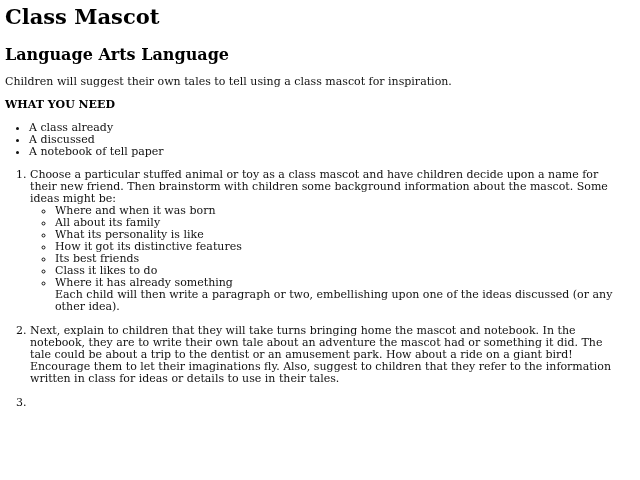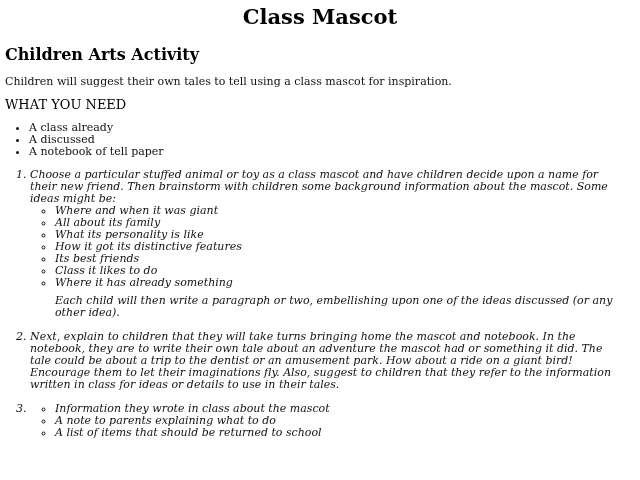--- a/index.html
+++ b/index.html
@@ -23,100 +23,92 @@
       top: 0;
       width: 630px;
     }
     h1 {
       font-family: "DejaVu Serif", serif;
       font-size: 21px;
       line-height: 24px;
       font-weight: bold;
       margin: 5px 0 0 0;
       color: #000;
-      text-align: center;
     }
     h2 {
       font-family: "DejaVu Serif", serif;
       font-size: 16px;
       line-height: 20px;
       font-weight: bold;
       margin: 16px 0 0 0;
       color: #000;
     }
     p.intro {
       margin: 11px 0 0 0;
     }
     h4 {
-      font-size: 13px;
+      font-size: 11px;
       line-height: 12px;
-      font-weight: normal;
+      font-weight: bold;
       margin: 11px 0 0 0;
       color: #000;
     }
     ul.needs {
       margin: 11px 0 0 0;
       padding-left: 24px;
       list-style: disc;
     }
     ol.steps {
       margin: 11px 0 0 0;
       padding-left: 25px;
-      font-style: italic;
     }
     ol.steps > li {
       margin: 0 0 12px 0;
       padding-right: 10px;
     }
     ol.steps ul {
       margin: 0;
       padding-left: 25px;
       list-style: circle;
     }
     .after-list {
       display: block;
       padding-left: 25px;
-      margin-top: 6px;
     }
     li { padding: 0; }
   </style>
 </head>
 <body>
 
 <div class="page">
   <h1>Class Mascot</h1>
-  <h2>Children Arts Activity</h2>
+  <h2>Language Arts Language</h2>
   <p class="intro">Children will suggest their own tales to tell using a class mascot for inspiration.</p>
 
   <h4>WHAT YOU NEED</h4>
   <ul class="needs">
     <li>A class already</li>
     <li>A discussed</li>
     <li>A notebook of tell paper</li>
   </ul>
 
   <ol class="steps">
     <li>
       <span>Choose a particular stuffed animal or toy as a class mascot and have children decide upon a name for their new friend. Then brainstorm with children some background information about the mascot. Some ideas might be:</span>
       <ul>
-        <li>Where and when it was giant</li>
+        <li>Where and when it was born</li>
         <li>All about its family</li>
         <li>What its personality is like</li>
         <li>How it got its distinctive features</li>
         <li>Its best friends</li>
         <li>Class it likes to do</li>
         <li>Where it has already something</li>
       </ul>
       <span class="after-list">Each child will then write a paragraph or two, embellishing upon one of the ideas discussed (or any other idea).</span>
     </li>
     <li>
       <span>Next, explain to children that they will take turns bringing home the mascot and notebook. In the notebook, they are to write their own tale about an adventure the mascot had or something it did. The tale could be about a trip to the dentist or an amusement park. How about a ride on a giant bird! Encourage them to let their imaginations fly. Also, suggest to children that they refer to the information written in class for ideas or details to use in their tales.</span>
     </li>
     <li>
-      <ul>
-        <li>Information they wrote in class about the mascot</li>
-        <li>A note to parents explaining what to do</li>
-        <li>A list of items that should be returned to school</li>
-      </ul>
     </li>
 
   </ol>
 </div>
 
 </body></html>

